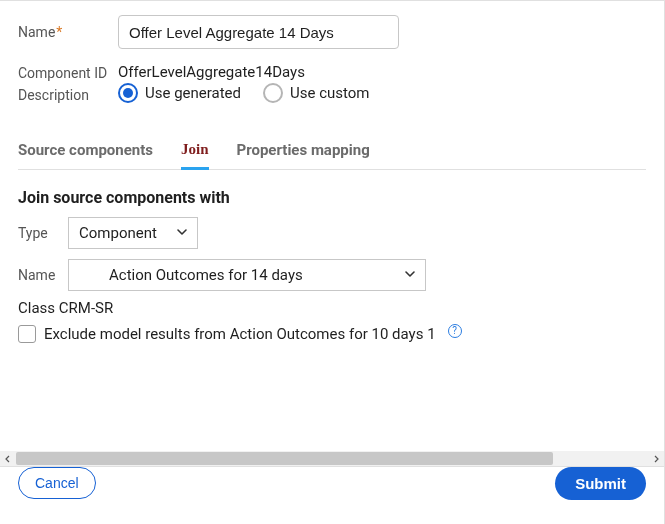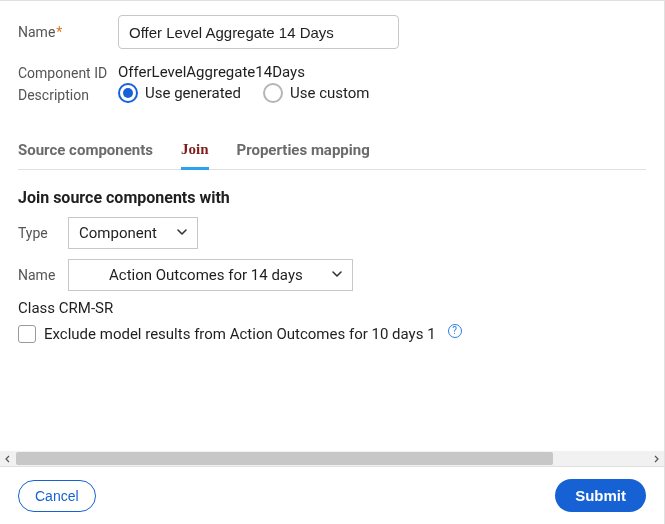--- a/index.html
+++ b/index.html
@@ -173,21 +173,21 @@
     border-radius: 0;
     display: flex;
     align-items: center;
     justify-content: space-between;
     padding: 0 8px 0 10px;
     background: #fff;
     cursor: pointer;
     gap: 8px;
   }
   .select-type { width: 130px; }
-  .select-name { width: 285px; padding-left: 40px; }
+  .select-name { width: 358px; padding-left: 40px; }
   .select-value {
     font-size: 15px;
     color: #1f1f1f;
     overflow: hidden;
     white-space: nowrap;
   }
   .chevron {
     flex: none;
   }
   .class-row {
@@ -260,21 +260,21 @@
     top: 1px;
     bottom: 1px;
     width: 85%;
     background: #c7c7c7;
     border-radius: 2px;
   }
   .footer {
     height: 58px;
     border-top: 1px solid #e0e0e0;
     display: flex;
-    align-items: center;
+    align-items: flex-start;
     justify-content: space-between;
     padding: 0 18px;
     background: #fff;
     gap: 35px;
   }
   .btn-cancel {
     border: 1px solid #1661d4;
     color: #1661d4;
     background: #fff;
     border-radius: 18px;

